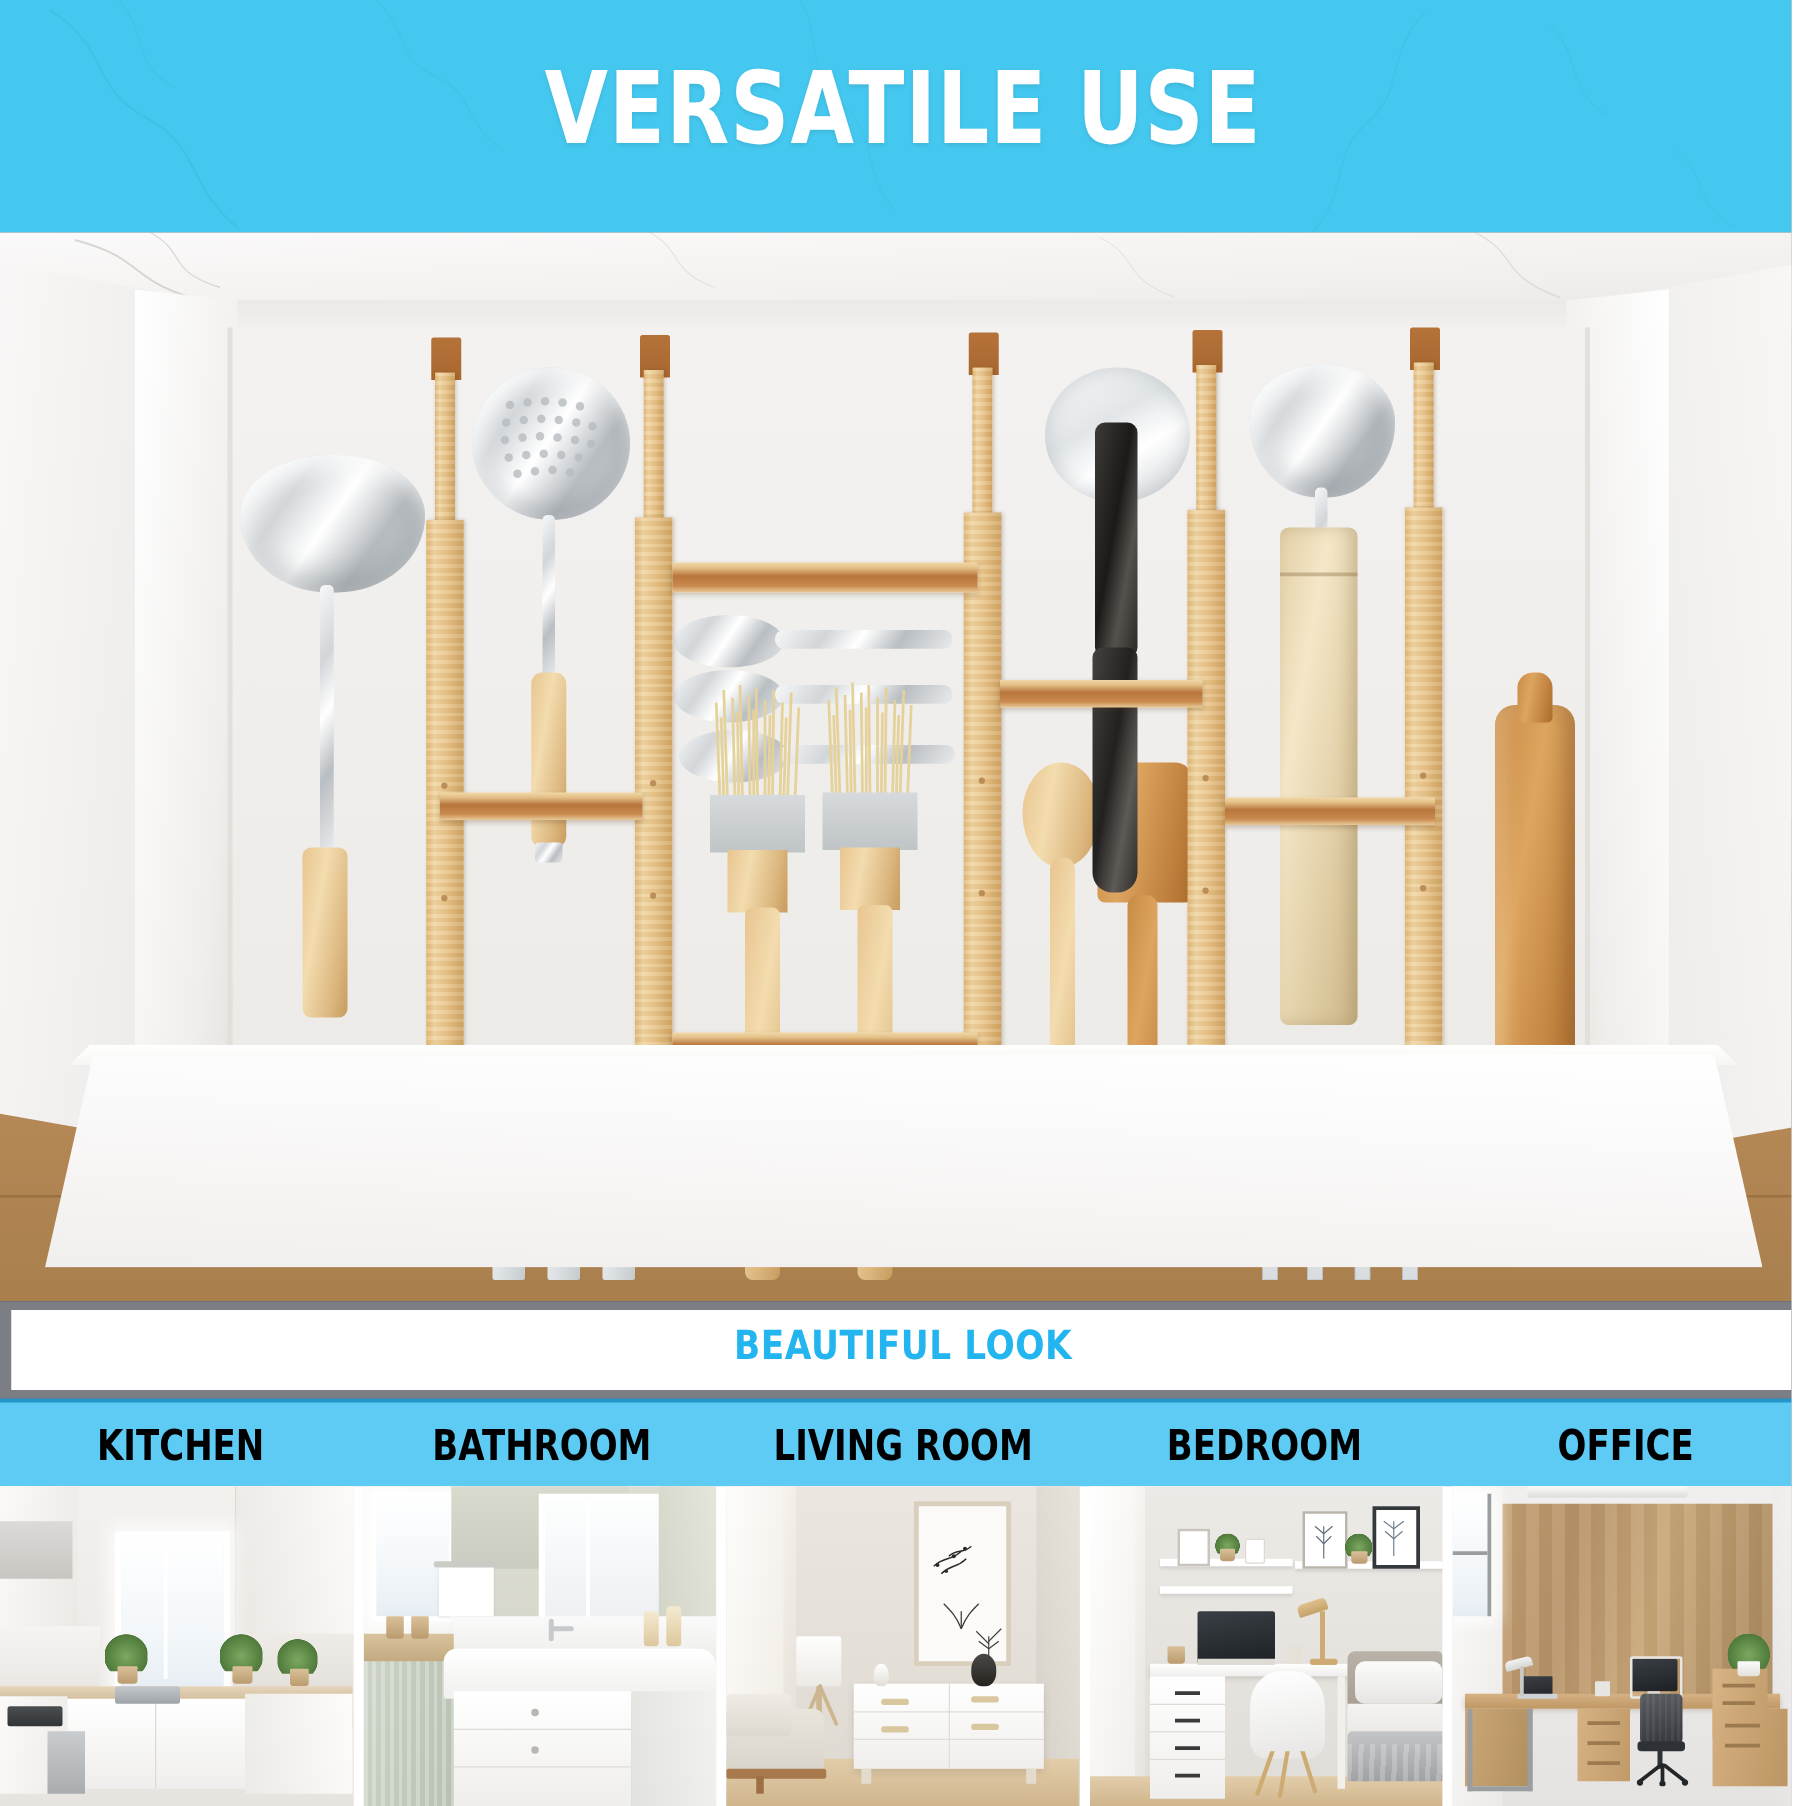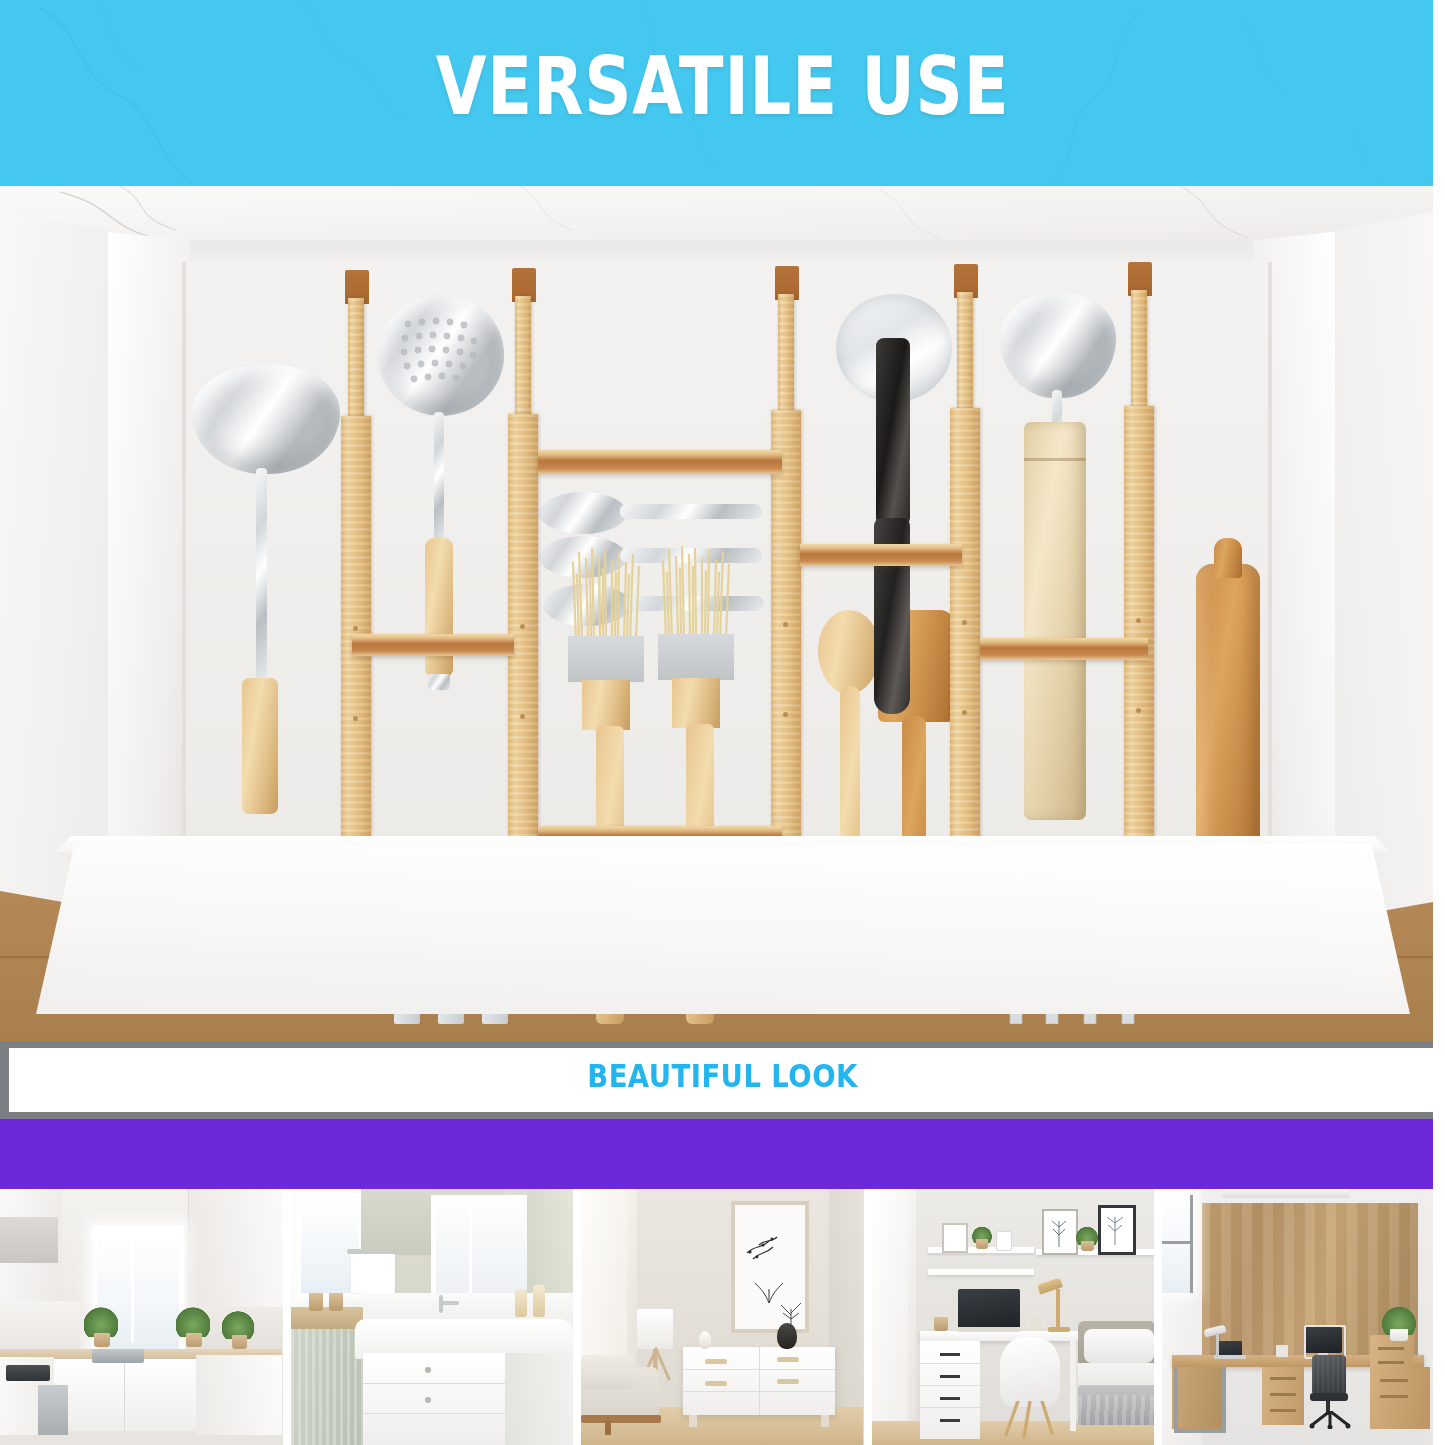--- a/index.html
+++ b/index.html
@@ -1,17 +1,17 @@
 <!DOCTYPE html>
 <html><head>
 <meta charset="utf-8">
 <style>
   html,body{margin:0;padding:0;background:#fff;}
   body{width:1445px;height:1445px;overflow:hidden;font-family:"Liberation Sans",sans-serif;}
-  .page{position:relative;width:1433px;height:1445px;overflow:hidden;background:#6d28d9;}
+  .page{position:relative;width:1433px;height:1445px;overflow:hidden;background:#0f172a;}
 
   
   .header{position:absolute;left:0;top:0;width:1445px;height:186px;background:#45C8F0;overflow:hidden;}
   .header .marble-veins{position:absolute;inset:0;opacity:.17;}
   .header-title{position:absolute;left:0;top:44px;width:1445px;text-align:center;
     font-family:"DejaVu Sans",sans-serif;font-weight:bold;font-size:80px;color:#ffffff;
     letter-spacing:1px;line-height:86px;transform:scaleX(.82);transform-origin:center top;
     text-shadow:0 2px 5px rgba(0,0,0,.10);}
 
   
@@ -370,20 +370,27 @@
 
     <div class="drawer-front-top"></div>
     <div class="drawer-front"></div>
 
   </div>
 
   <div class="look-wrap"></div>
   <div class="look-box"></div>
   <div class="look-text">BEAUTIFUL LOOK</div>
 
+  <div class="rooms-bar">
+    <div class="room-label">KITCHEN</div>
+    <div class="room-label">BATHROOM</div>
+    <div class="room-label">LIVING ROOM</div>
+    <div class="room-label">BEDROOM</div>
+    <div class="room-label">OFFICE</div>
+  </div>
 
   <div class="rooms-strip">
 
     <div class="room-cell">
       <div class="wall" style="inset:0;background:linear-gradient(180deg,#f3f1ee,#e7e4e0);"></div>
       <div class="wall" style="left:0;top:0;width:62px;height:180px;background:linear-gradient(100deg,#fbfaf9,#e9e6e2);"></div>
       <div class="wall" style="left:0;top:28px;width:58px;height:46px;background:linear-gradient(180deg,#dcdad7,#c9c6c2);"></div>
       <div class="wall" style="left:188px;top:0;width:94px;height:118px;background:linear-gradient(260deg,#fcfbfa,#eae7e3);border-left:1px solid #dedbd7;"></div>
       <div class="rm-win" style="left:92px;top:36px;width:82px;height:122px;border:5px solid #fff;"></div>
       <div class="wall" style="left:131px;top:40px;width:3px;height:114px;background:#fff;"></div>

